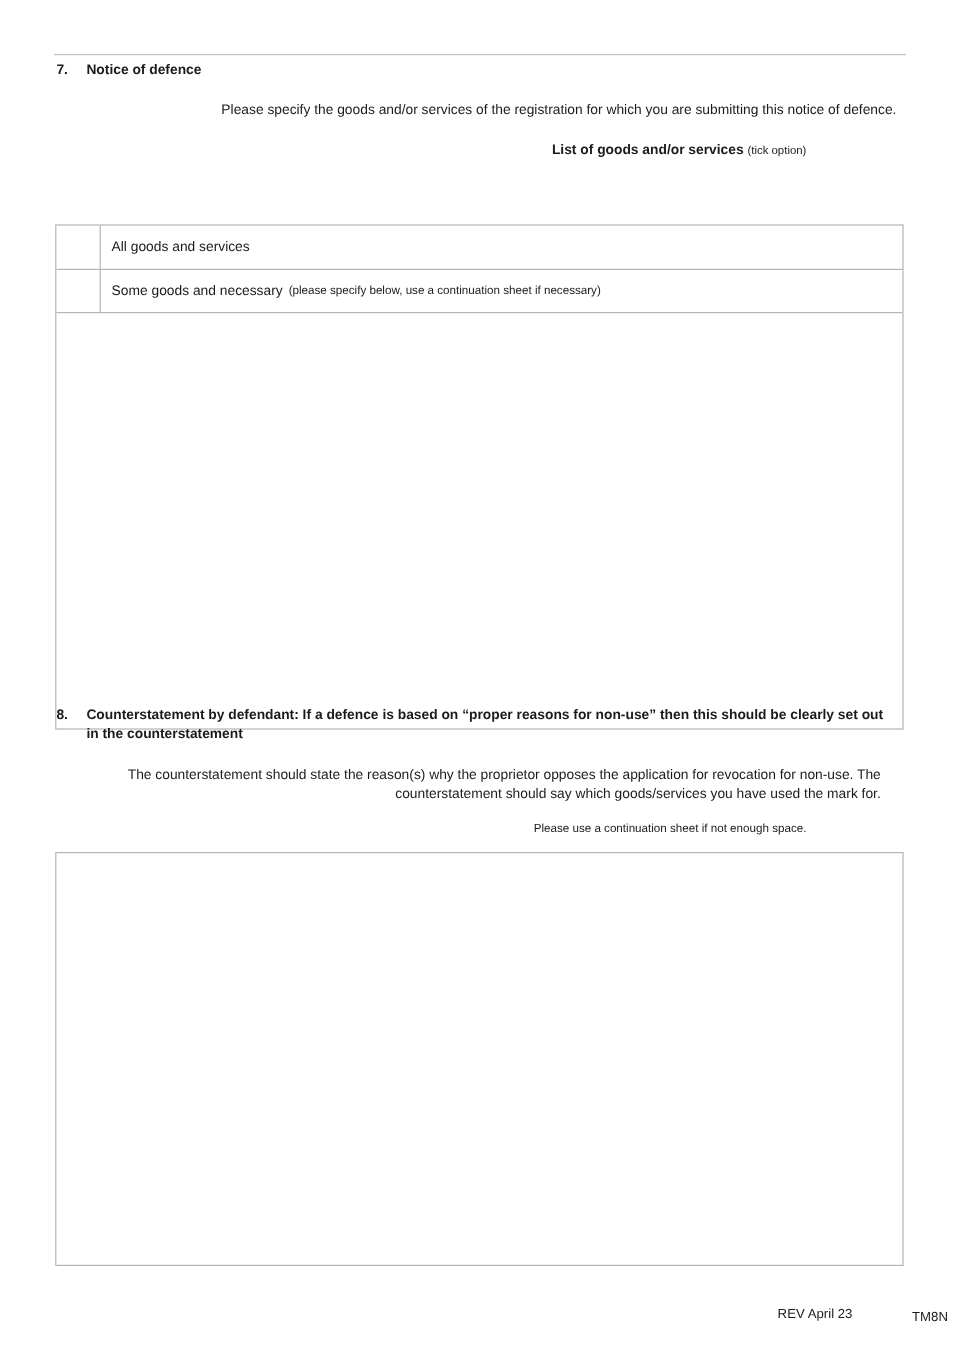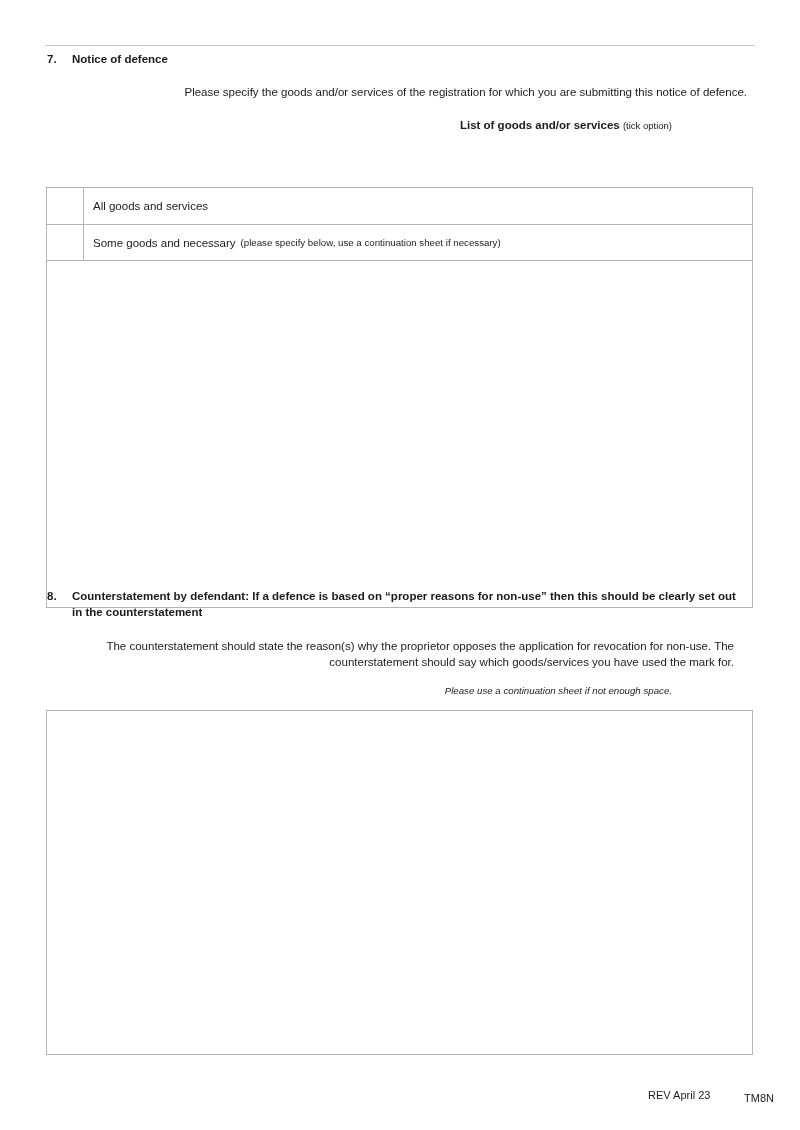--- a/index.html
+++ b/index.html
@@ -27,21 +27,21 @@
   .s8-head { top:589px; width:700px; }
   .body-text {
     position:absolute; left:72px;
     font-size:11.5px; line-height:15.5px;text-align:right;
   }
   .s7-intro { top:85px; width:675px; }
   .s8-body  { top:639px; width:662px; }
   .list-label { top:118px; width:600px; font-weight:bold; }
   .tick-note { font-weight:normal; font-size:9.5px; }
   .small-italic { font-size:9.7px; font-weight:normal; }
-  .s8-note { top:683px; width:600px; font-style:italic; font-size:9.7px; }
+  .s8-note { top:683px; width:600px; font-size:9.7px; }
 
   .gs-table {
     position:absolute; left:46px; top:152px; width:707px;
     border:1px solid #b5b5b5;
     margin-top:35px;
   }
   .gs-row { display:flex; border-bottom:1px solid #b5b5b5; }
   .gs-row-1 { height:37px; }
   .gs-row-2 { height:36px; }
   .gs-check {
@@ -58,21 +58,21 @@
 
   .big-box {
     position:absolute; left:46px; top:710px; width:707px; height:345px;
     border:1px solid #b5b5b5;
   }
   .footer-rev {
     position:absolute; left:648px; top:1089px;
     font-size:11px;
   }
   .footer-code {
-    position:absolute; left:744px; top:1092px;
+    position:absolute; left:760px; top:1092px;
     font-size:11px;
   }
 </style>
 </head>
 <body>
 
 <div class="page">
 
   <div class="top-rule"></div>
 

